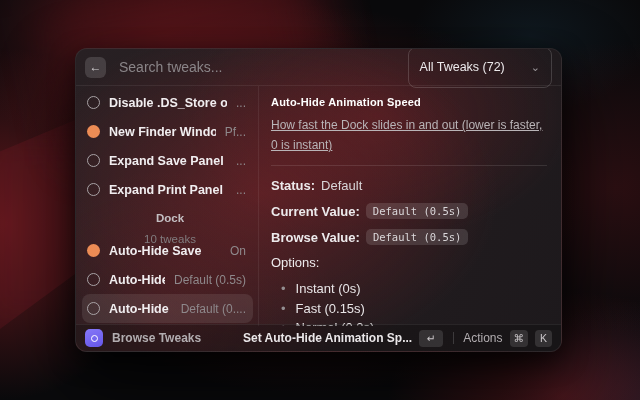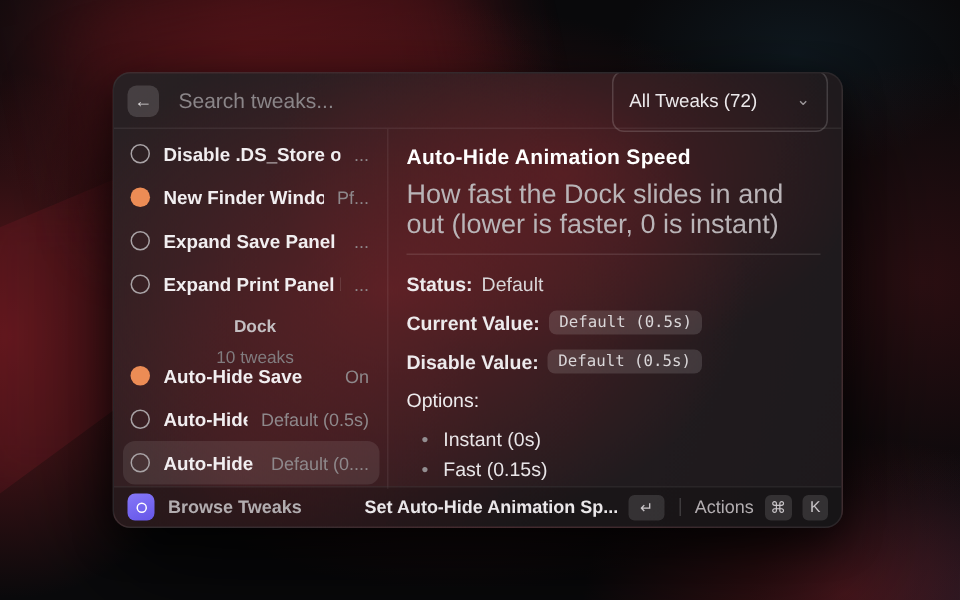--- a/index.html
+++ b/index.html
@@ -70,23 +70,23 @@
   .row-label { flex:1; font-size:12.5px; font-weight:700; color:#f1eef0;
     white-space:nowrap; overflow:hidden; }
   .row-right { font-size:12px; color:#8e888b; white-space:nowrap; }
   .section-hdr { margin-top:8px; height:24px; display:flex; align-items:center;
     gap:9px; padding-left:5px;flex-direction:column; }
   .section-title { font-size:11.5px; font-weight:700; color:#c4bfc2; }
   .section-count { font-size:11.5px; color:#817c7f; }
 
   
   .detail { flex:1; padding:10px 14px 0 12px; overflow:hidden; }
-  .detail-title { font-size:14px; font-weight:700; color:#ffffff; letter-spacing:.2px; }
-  .detail-desc { margin-top:7px; font-size:18px; color:#b9b4b7; line-height:20px;
-    max-width:294px; }
+  .detail-title { font-size:11px; font-weight:700; color:#ffffff; letter-spacing:.2px; }
+  .detail-desc { margin-top:7px; font-size:12px; color:#b9b4b7; line-height:20px;
+    max-width:294px;text-decoration:underline; }
   .divider { border:none; border-top:1px solid rgba(255,255,255,0.11); margin:10px 0 12px; }
   .kv { margin-bottom:10px; font-size:13px; color:#d9d6d8; display:flex; align-items:center; }
   .kv .k { font-weight:700; color:#edeaec; margin-right:6px; }
   .badge { display:inline-block; background:rgba(255,255,255,0.13); border-radius:5px;
     padding:2px 7px; font-family:"DejaVu Sans Mono", monospace; font-size:10.5px;
     color:#dad7d9; }
   .options-title { font-size:13px; font-weight:400; color:#edeaec; margin:2px 0 9px; }
   .opt { display:flex; gap:10px; padding-left:10px; font-size:13px; color:#e8e5e7;
     line-height:19.5px; }
   .opt .dot { color:#938e91; }
@@ -182,21 +182,21 @@
 
       <div class="kv">
         <span class="k">Status:</span>
         <span>Default</span>
       </div>
       <div class="kv">
         <span class="k">Current Value:</span>
         <span class="badge">Default (0.5s)</span>
       </div>
       <div class="kv">
-        <span class="k">Disable Value:</span>
+        <span class="k">Browse Value:</span>
         <span class="badge">Default (0.5s)</span>
       </div>
 
       <div class="options-title">Options:</div>
       <div class="opt">
         <span class="dot">•</span>
         <span>Instant (0s)</span>
       </div>
       <div class="opt">
         <span class="dot">•</span>

